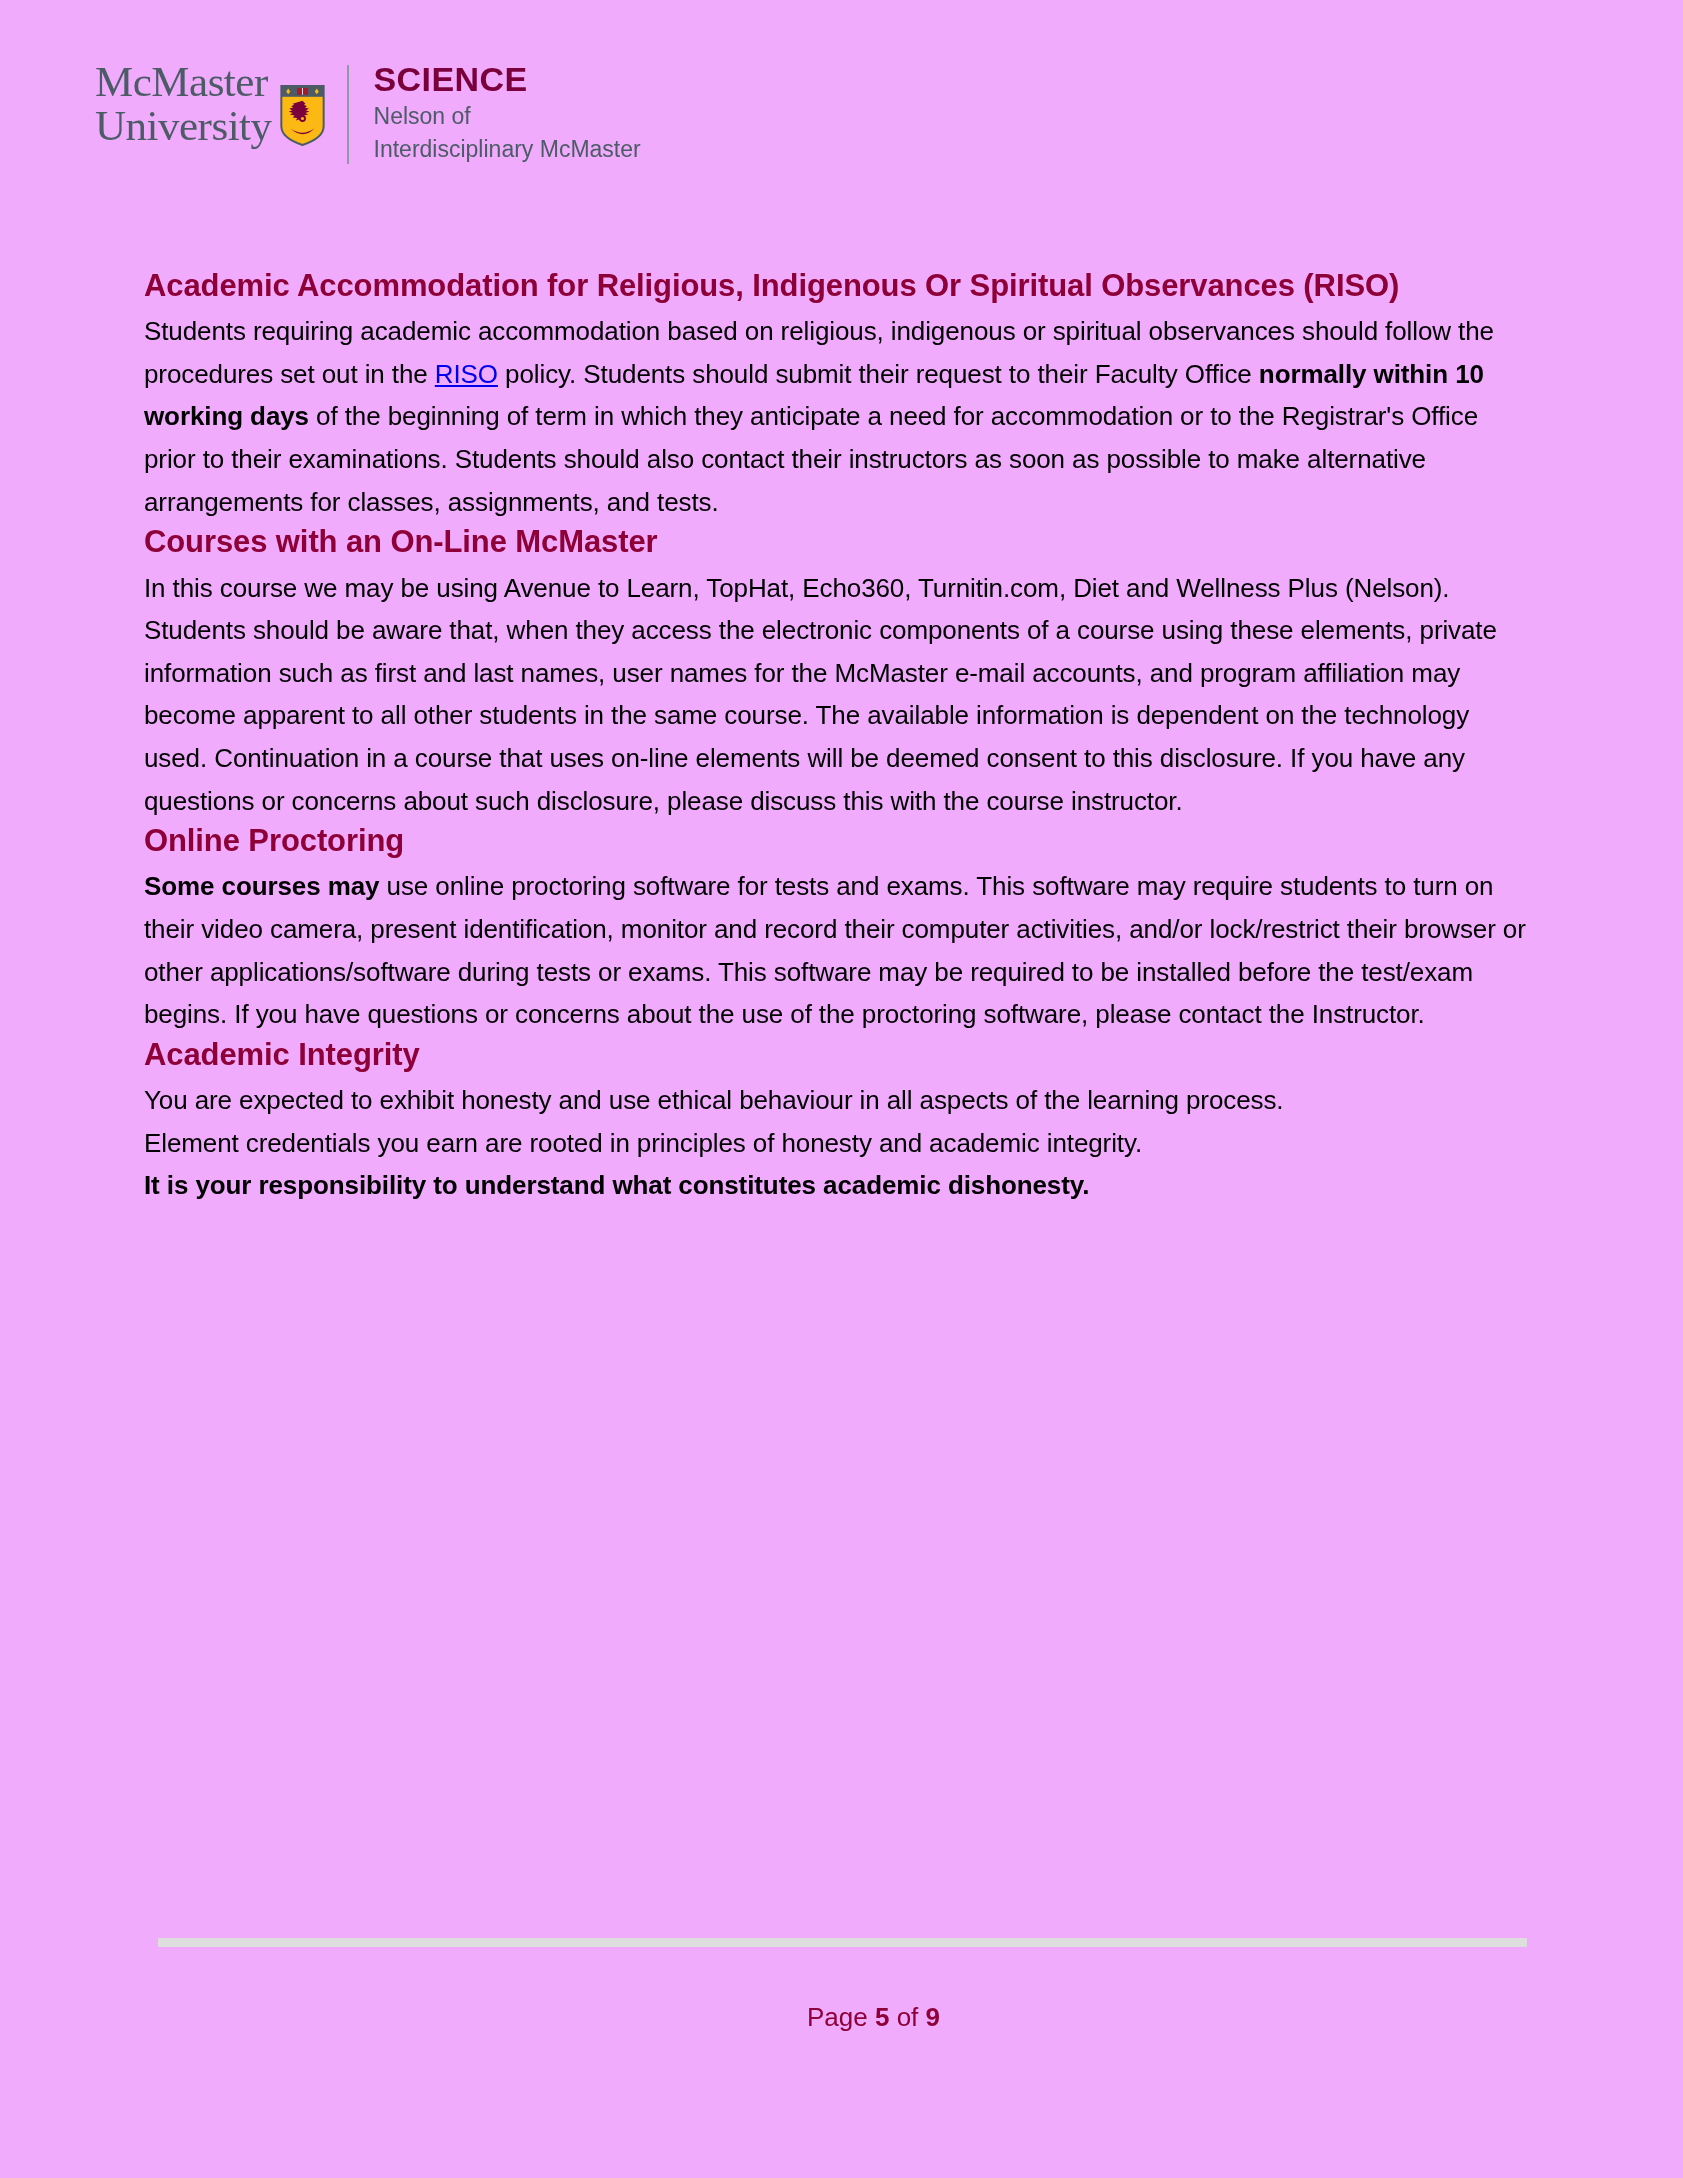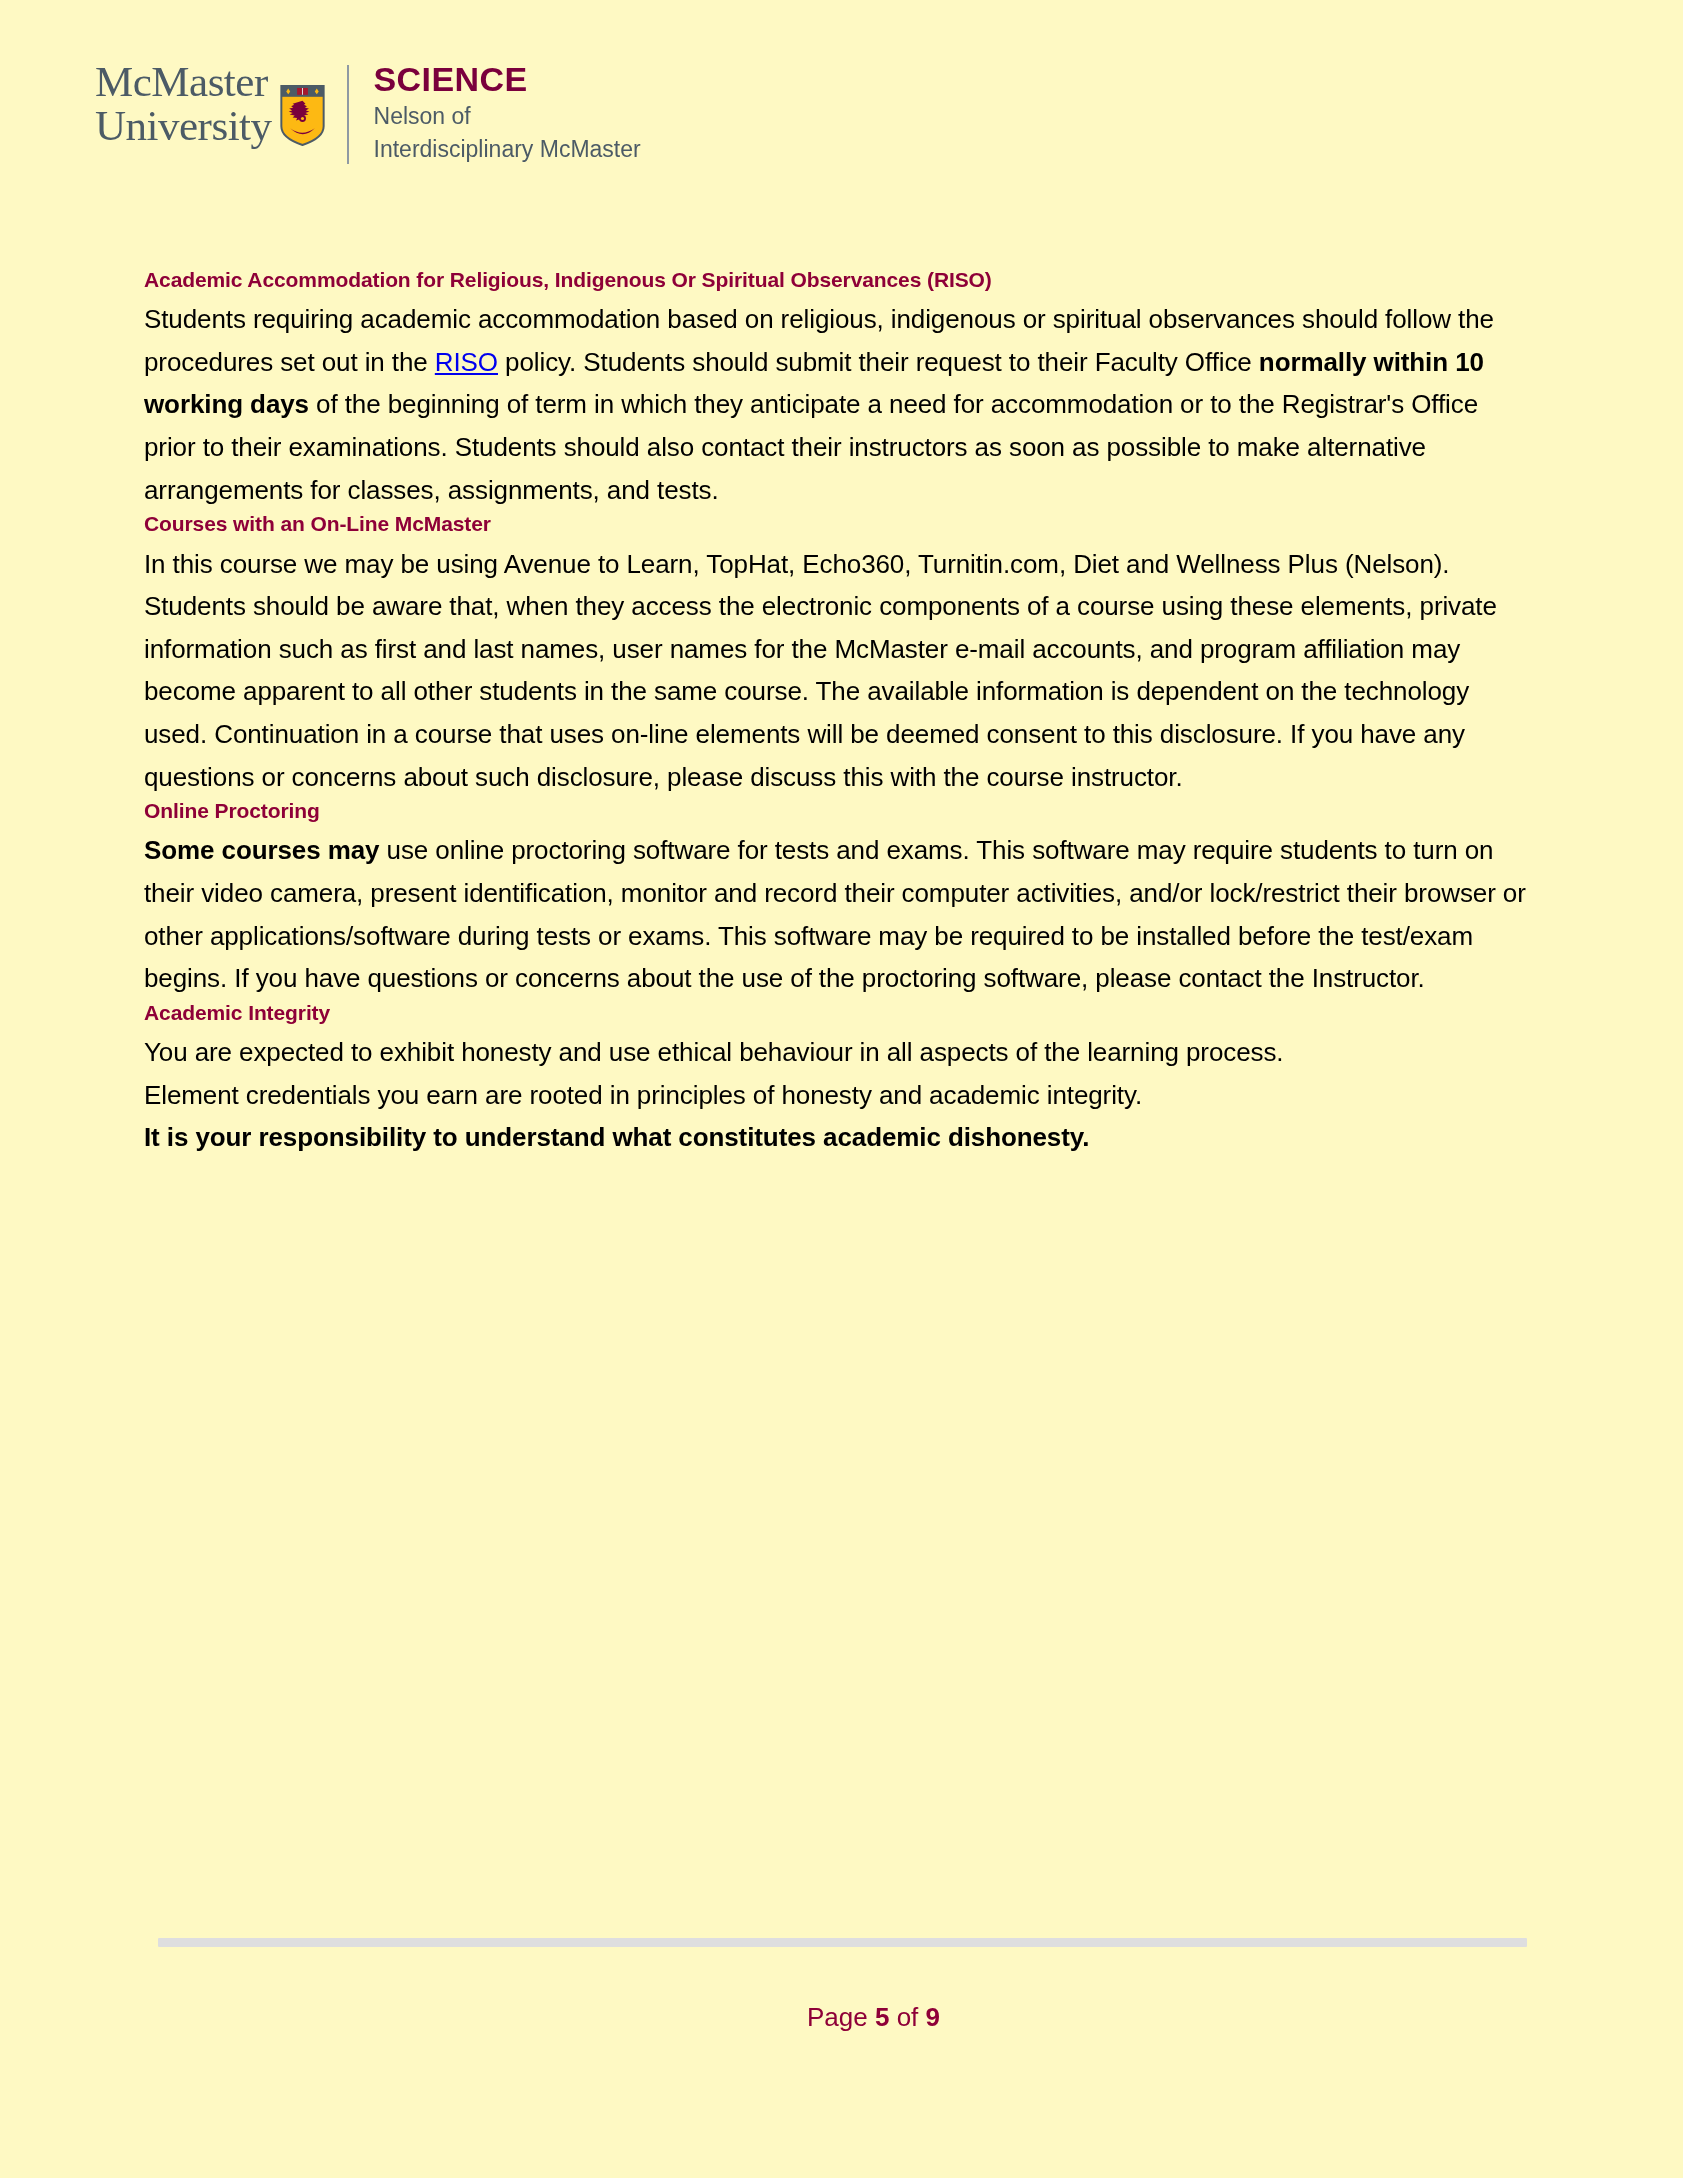--- a/index.html
+++ b/index.html
@@ -4,21 +4,21 @@
 <style>
   html, body {
     margin: 0;
     padding: 0;
     background: #ffffff;
   }
   .page {
     position: relative;
     width: 1683px;
     height: 2178px;
-    background: #fef9c3;
+    background: #f0abfc;
     font-family: "Liberation Sans", sans-serif;
     overflow: hidden;
     box-sizing: border-box;
     text-decoration: underline;
   }
 
   
   .header {
     position: absolute;
     left: 95px;
@@ -89,21 +89,21 @@
 
   
   .content {
     position: absolute;
     left: 144px;
     top: 267px;
     width: 1391px;
   }
   h2.section-heading {
     font-family: "Liberation Sans", sans-serif;
-    font-size: 21px;
+    font-size: 31px;
     font-weight: bold;
     color: #8e0038;
     margin: 0 0 6px 0;
     line-height: 1.2;
     letter-spacing: -0.1px;
   }
   .gap-before {
     margin-top: 40px;
   }
   p.body-text {

